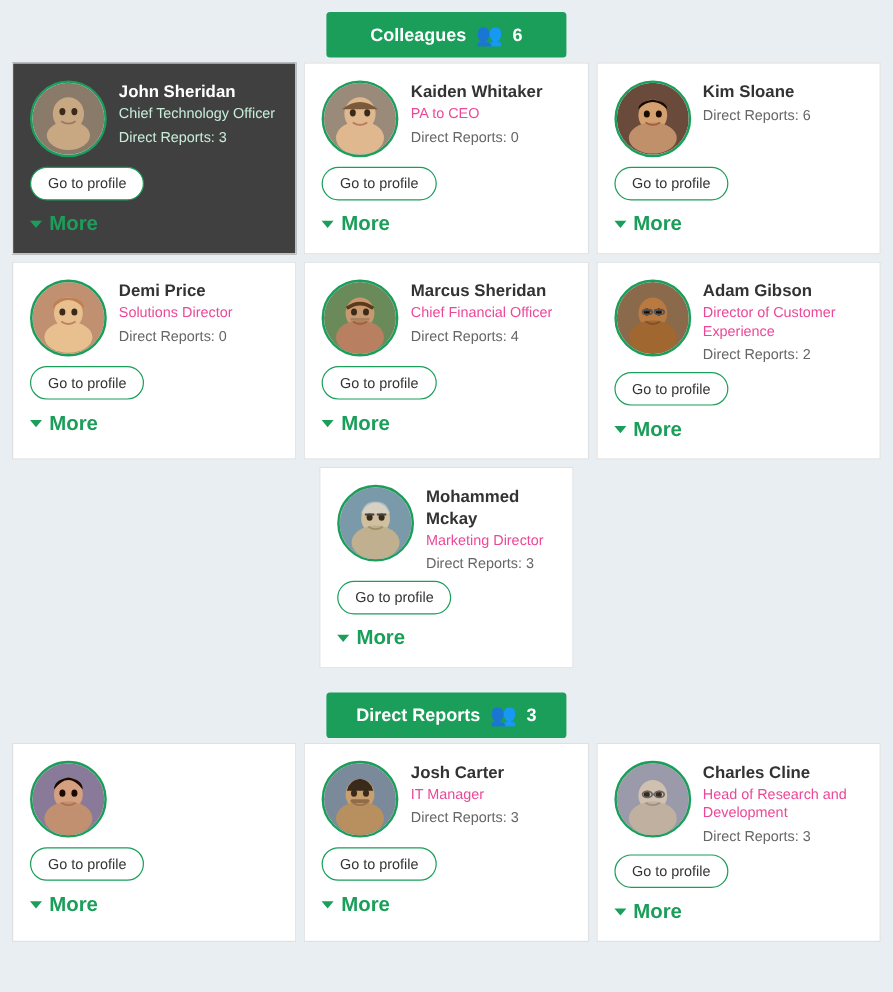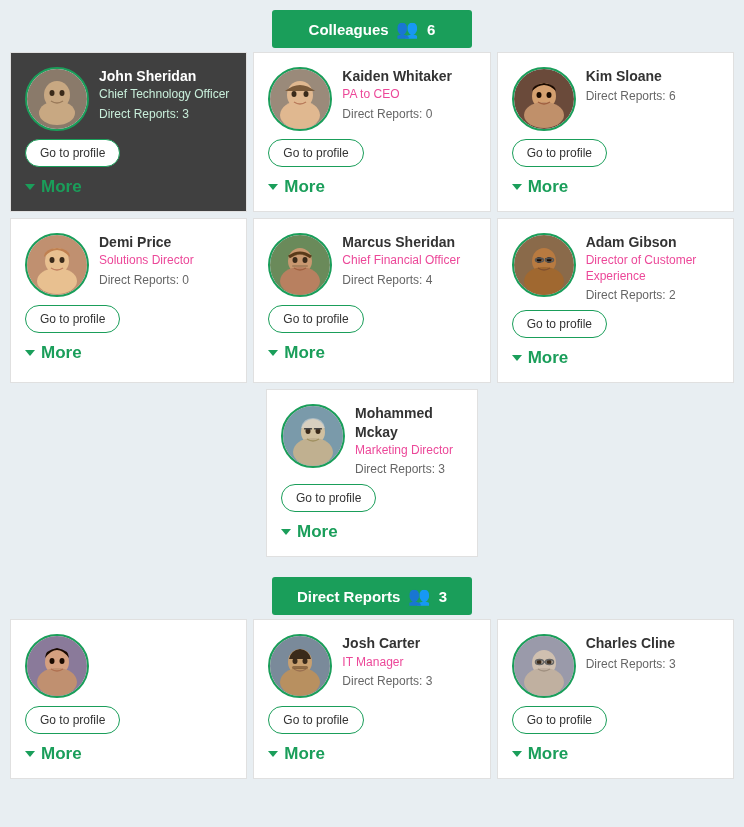--- a/index.html
+++ b/index.html
@@ -421,20 +421,21 @@
                 <ellipse cx="25" cy="26" rx="2.5" ry="3" fill="#3a2a1a"></ellipse>
                 <ellipse cx="35" cy="26" rx="2.5" ry="3" fill="#3a2a1a"></ellipse>
                 <ellipse cx="25.5" cy="26" rx="4" ry="2.5" fill="none" stroke="#666" stroke-width="1.5"></ellipse>
                 <ellipse cx="35.5" cy="26" rx="4" ry="2.5" fill="none" stroke="#666" stroke-width="1.5"></ellipse>
                 <line x1="29.5" y1="26" x2="31.5" y2="26" stroke="#666" stroke-width="1.5"></line>
                 <path d="M24 33 Q30 37 36 33" stroke="#a09080" stroke-width="1.5" fill="none"></path>
               </svg>
             </div>
             <div class="person-info">
               <div class="person-name">Charles Cline</div>
+              <div class="person-title">Head of Research and Development</div>
               <div class="direct-reports">Direct Reports: 3</div>
             </div>
           </div>
           <button class="go-to-profile-btn">Go to profile</button>
           <div class="more-link">
             <span class="chevron-down"></span>
             <span>More</span>
           </div>
         </div>
       </div>

